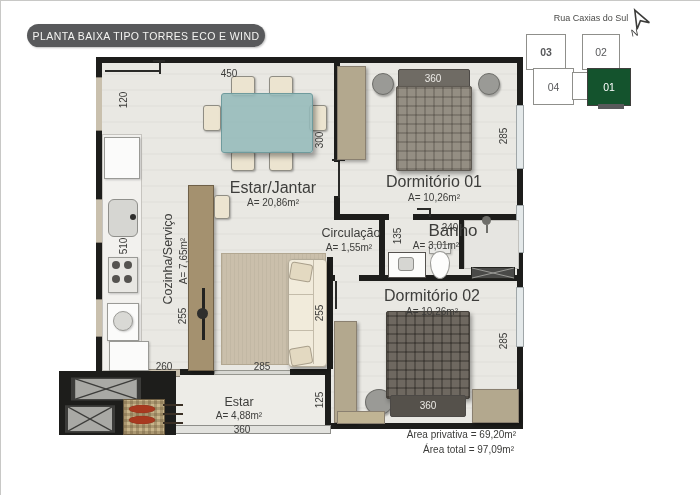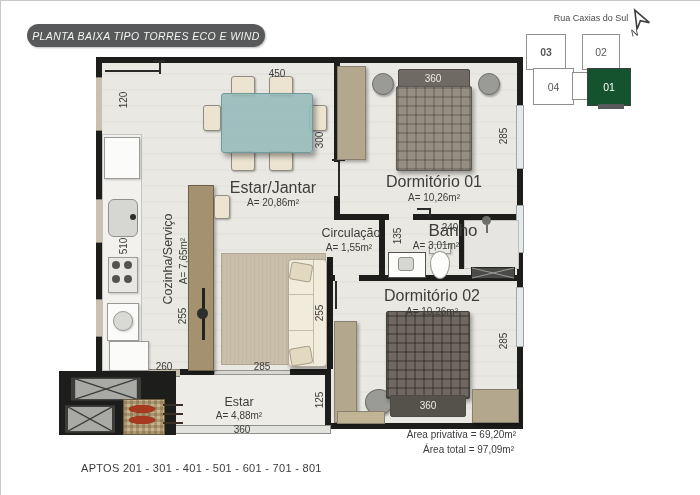--- a/index.html
+++ b/index.html
@@ -1,21 +1,21 @@
 <!DOCTYPE html>
 <html><head>
 <meta charset="utf-8">
 <style>
   html,body{margin:0;padding:0;background:#fff;font-family:"Liberation Sans",sans-serif;}
   .canvas{position:relative;width:700px;height:495px;background:#ffffff;border:1px solid #c8c8c6;overflow:hidden;}
 
   
   .title-pill{position:absolute;left:26px;top:23px;width:238px;height:23px;background:#58595b;border-radius:12px;
     color:#f4f4f2;font-size:10.5px;letter-spacing:.4px;display:flex;align-items:center;justify-content:center;
-    box-shadow:1px 1px 2px rgba(0,0,0,.25);font-style:italic;}
+    box-shadow:1px 1px 2px rgba(0,0,0,.25);}
 
   
   .street{position:absolute;left:538px;top:12px;width:104px;text-align:center;font-size:9px;color:#4b4b49;}
   .kunit{position:absolute;border:1px solid #8f8f8b;background:#fff;color:#58595b;font-size:10.5px;
     display:flex;align-items:center;justify-content:center;}
   .kunit.dark{background:#14532d;border-color:#3f3f3d;color:#fff;}
   .ktab{position:absolute;background:#58595b;}
   .kconn{position:absolute;border:1px solid #8f8f8b;background:#fff;}
   .north-n{position:absolute;left:630px;top:26px;font-size:10px;color:#3c3c3a;transform:rotate(-12deg);}
 
@@ -232,35 +232,34 @@
     <div class="room-area" style="left:348px;top:246px;">A= 1,55m²</div>
     <div class="room-name" style="left:452px;top:230px;font-size:17px;text-align:center;">Banho</div>
     <div class="room-area" style="left:435px;top:244px;">A= 3,01m²</div>
     <div class="room-name v" style="left:167px;top:258px;font-size:12.5px;">Cozinha/Serviço</div>
     <div class="room-area v" style="left:182px;top:260px;">A= 7,65m²</div>
     <div class="room-name" style="left:431px;top:295px;">Dormitório 02</div>
     <div class="room-area" style="left:431px;top:310px;">A= 10,26m²</div>
     <div class="room-name" style="left:238px;top:401px;font-size:12.5px;">Estar</div>
     <div class="room-area" style="left:238px;top:414px;">A= 4,88m²</div>
 
-    <div class="dim" style="left:228px;top:72px;margin-left:48px;">450</div>
+    <div class="dim" style="left:228px;top:72px;">450</div>
     <div class="dim v" style="left:122px;top:99px;">120</div>
     <div class="dim v" style="left:318px;top:139px;">300</div>
     <div class="dim light" style="left:432px;top:77px;">360</div>
     <div class="dim v" style="left:502px;top:135px;">285</div>
     <div class="dim" style="left:449px;top:226px;">240</div>
     <div class="dim v" style="left:396px;top:235px;">135</div>
     <div class="dim v" style="left:122px;top:245px;">510</div>
     <div class="dim v" style="left:181px;top:315px;">255</div>
     <div class="dim v" style="left:318px;top:312px;">255</div>
     <div class="dim" style="left:261px;top:365px;">285</div>
     <div class="dim" style="left:163px;top:365px;">260</div>
     <div class="dim v" style="left:502px;top:340px;">285</div>
     <div class="dim v" style="left:318px;top:399px;">125</div>
     <div class="dim" style="left:241px;top:428px;">360</div>
     <div class="dim light" style="left:427px;top:404px;">360</div>
   </div>
 
   <div class="summary" style="right:185px;top:428px;">Área privativa = 69,20m²</div>
   <div class="summary" style="right:187px;top:443px;">Área total = 97,09m²</div>
-  <div class="aptos">APTOS 201 - 301 - 401 - 501 - 601 - 701 - 801</div>
 
 </div>
 
 </body></html>

